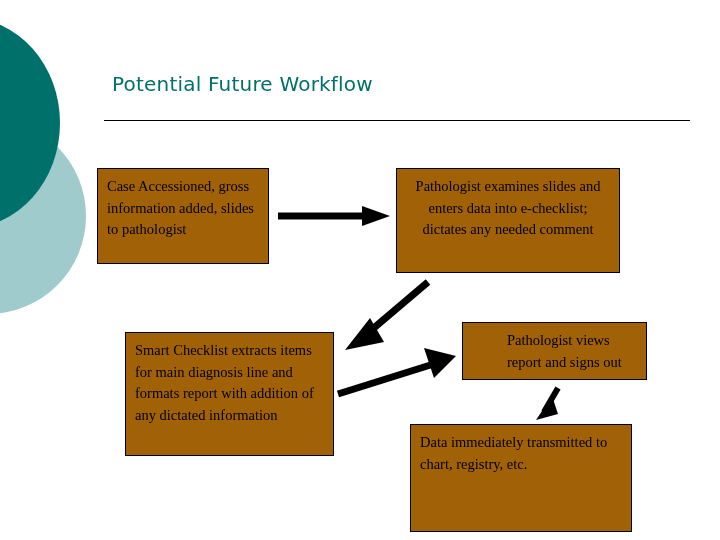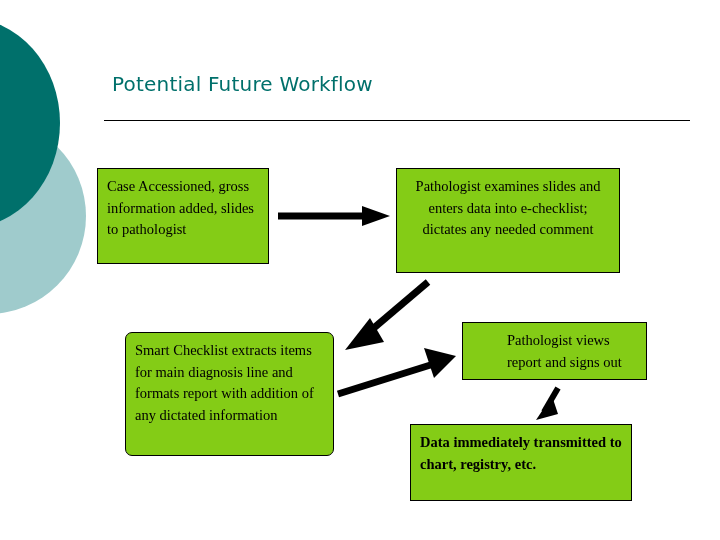--- a/index.html
+++ b/index.html
@@ -58,31 +58,31 @@
     width: 586px;
     height: 1px;
     background: #000000;
   }
 
   
   .flow-box {
     position: absolute;
     box-sizing: border-box;
     border: 1px solid #000000;
-    background: #84cc16;
+    background: #a16207;
     color: #000000;
     font-size: 14.5px;
     line-height: 21.5px;
     padding: 7px 9px 6px 9px;
   }
   #box-accession { left: 97px;  top: 168px; width: 172px; height: 96px; }
   #box-examine   { left: 396px; top: 168px; width: 224px; height: 105px; text-align: center; }
-  #box-checklist { left: 125px; top: 332px; width: 209px; height: 124px; border-radius: 7px; }
+  #box-checklist { left: 125px; top: 332px; width: 209px; height: 124px; }
   #box-views     { left: 462px; top: 322px; width: 185px; height: 58px; padding-left: 44px; }
-  #box-transmit  { left: 410px; top: 424px; width: 222px; height: 77px; font-weight: bold; }
+  #box-transmit  { left: 410px; top: 424px; width: 222px; height: 108px; }
 
   
   .arrow-svg {
     position: absolute;
     overflow: visible;
     pointer-events: none;
   }
   #arrow-1 { left: 276px; top: 196px; }
   #arrow-2 { left: 340px; top: 276px; }
   #arrow-3 { left: 332px; top: 346px; }

